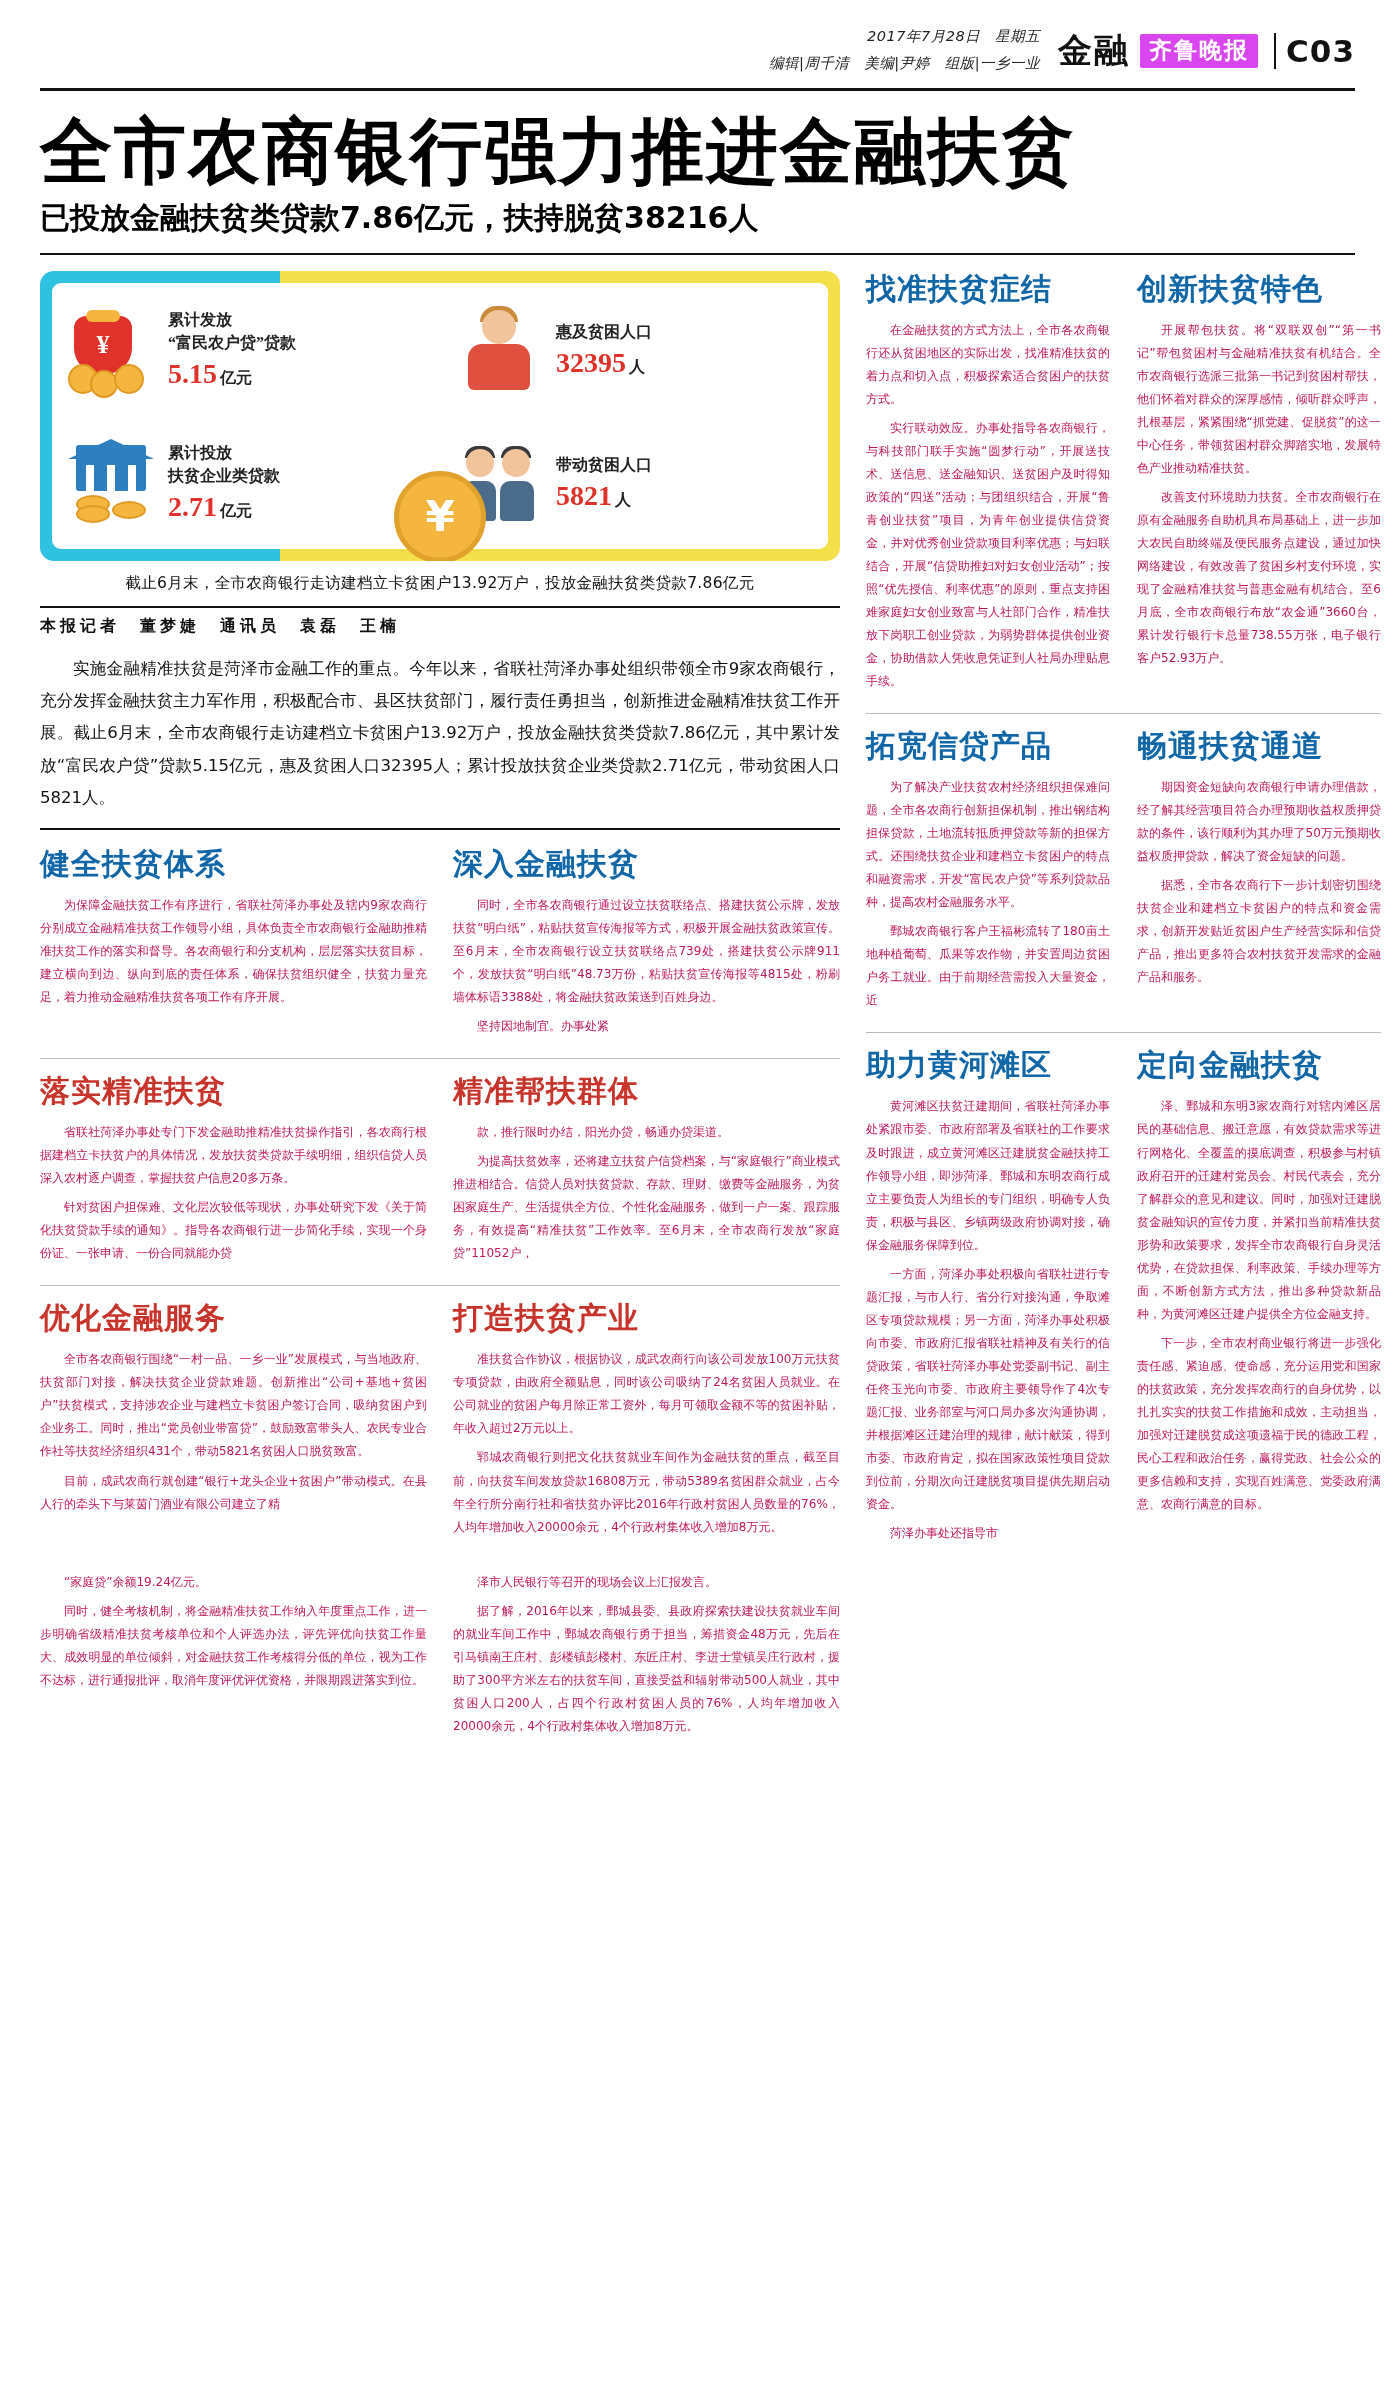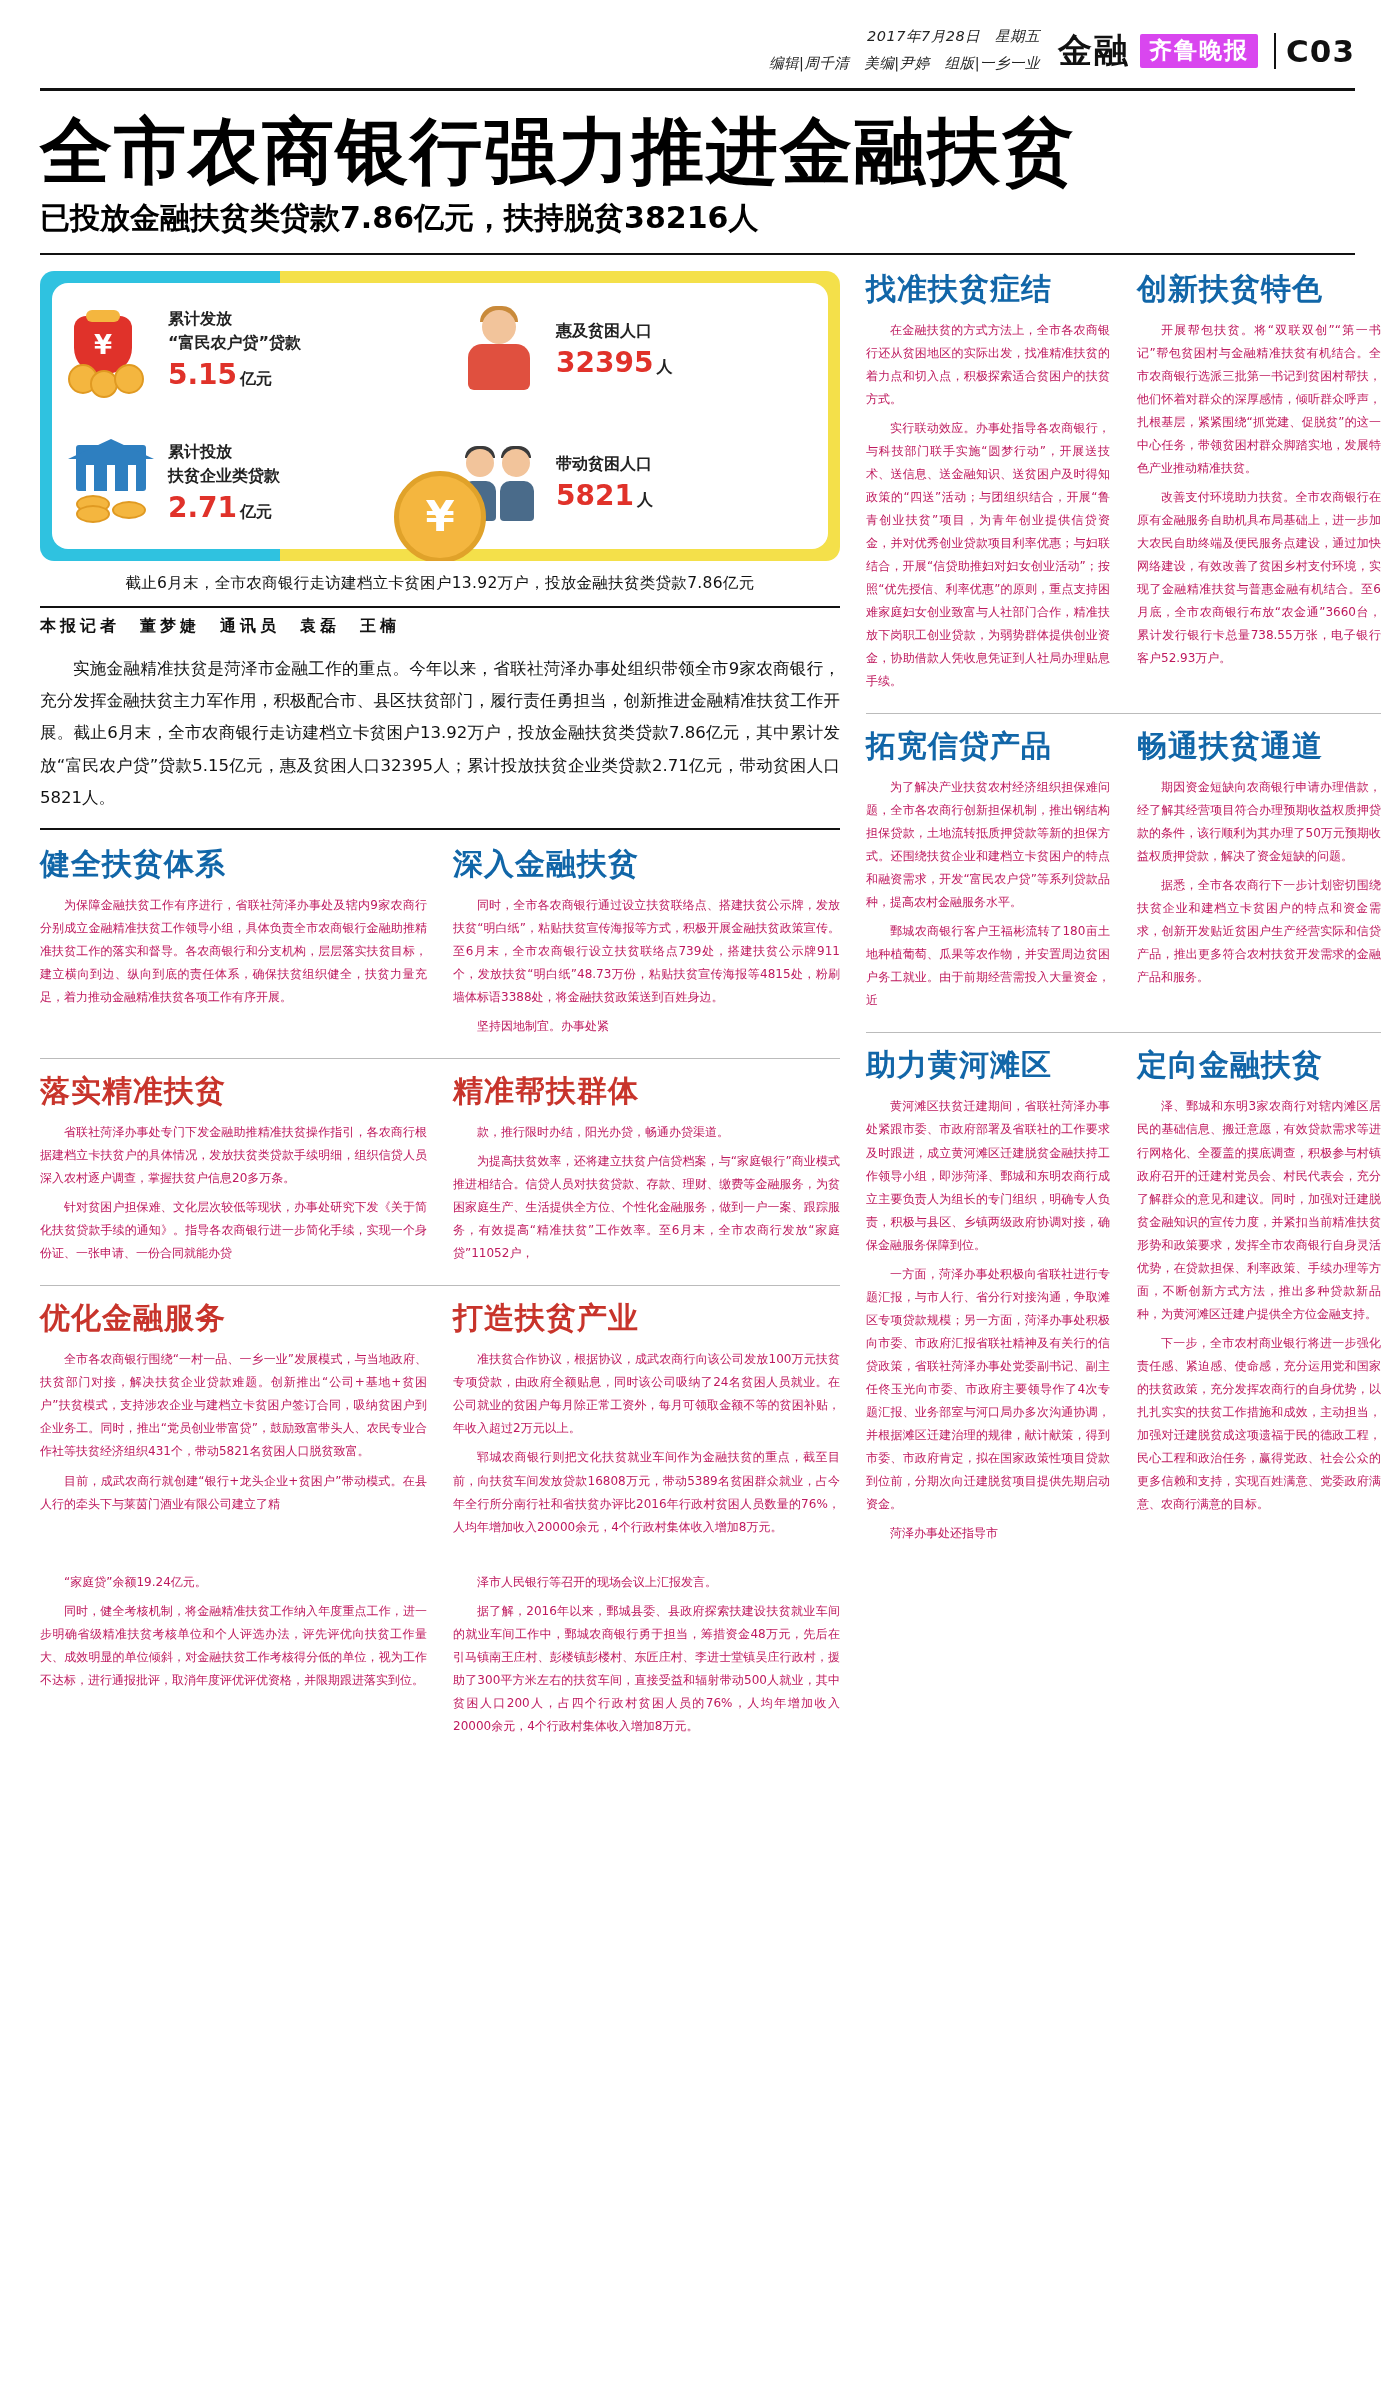--- a/index.html
+++ b/index.html
@@ -43,22 +43,22 @@
   .left-zone{width:800px;}
   .right-zone{width:515px;}
 
   
   .info-card{
     position:relative;width:800px;height:290px;border-radius:14px;overflow:hidden;
     background:linear-gradient(90deg,#2fc2e0 0%,#2fc2e0 30%,#f4e04a 30%,#f4e04a 100%);
     padding:0;box-sizing:border-box;
   }
   .info-inner{
-    position:absolute;left:12px;top:12px;right:12px;bottom:12px;background:#fff;border-radius:16px;
-    display:grid;grid-template-columns:1fr 1fr;grid-template-rows:1fr 1fr;
+    position:absolute;left:12px;top:12px;right:12px;bottom:12px;background:#fff;border-radius:9px;
+    display:grid;grid-template-columns:1fr 1fr;grid-template-rows:1fr 1fr;font-family:Liberation Serif, serif;
   }
   .info-cell{display:flex;align-items:center;gap:14px;padding:14px 16px;box-sizing:border-box;}
   .ic-art{width:86px;height:86px;flex:0 0 86px;position:relative;}
   .ic-text .lab{font-size:16px;line-height:1.45;color:#222;font-weight:bold;}
   .ic-text .val{font-size:28px;font-weight:bold;margin-top:4px;}
   .val.red{color:#e0322a;}
   .ic-text .valline{display:flex;align-items:baseline;gap:3px;text-align:center;}
   .ic-text .unit{font-size:16px;color:#222;font-weight:bold;}
 
   

